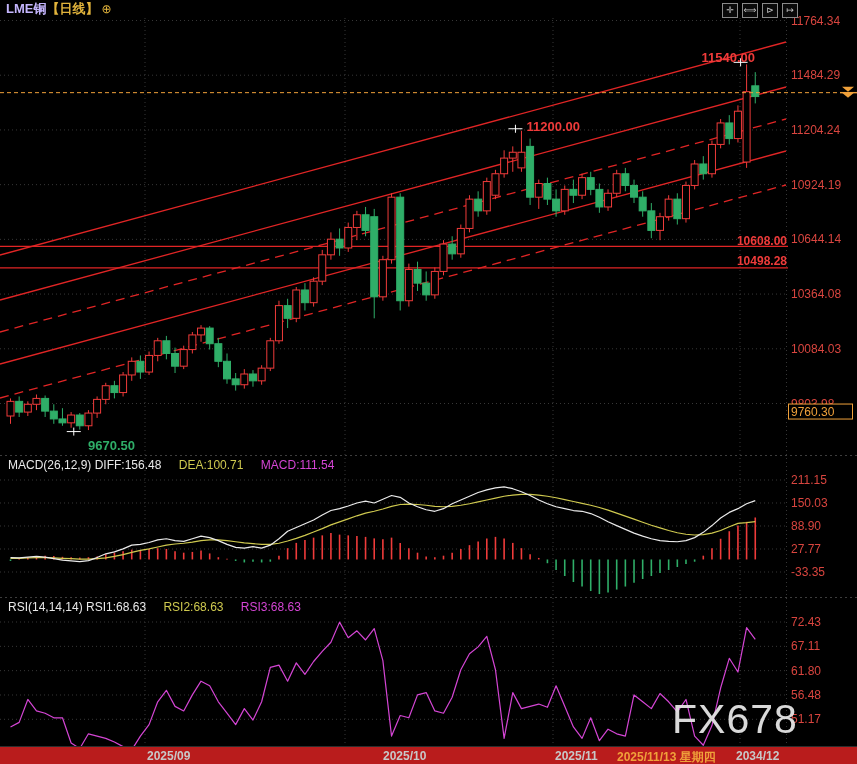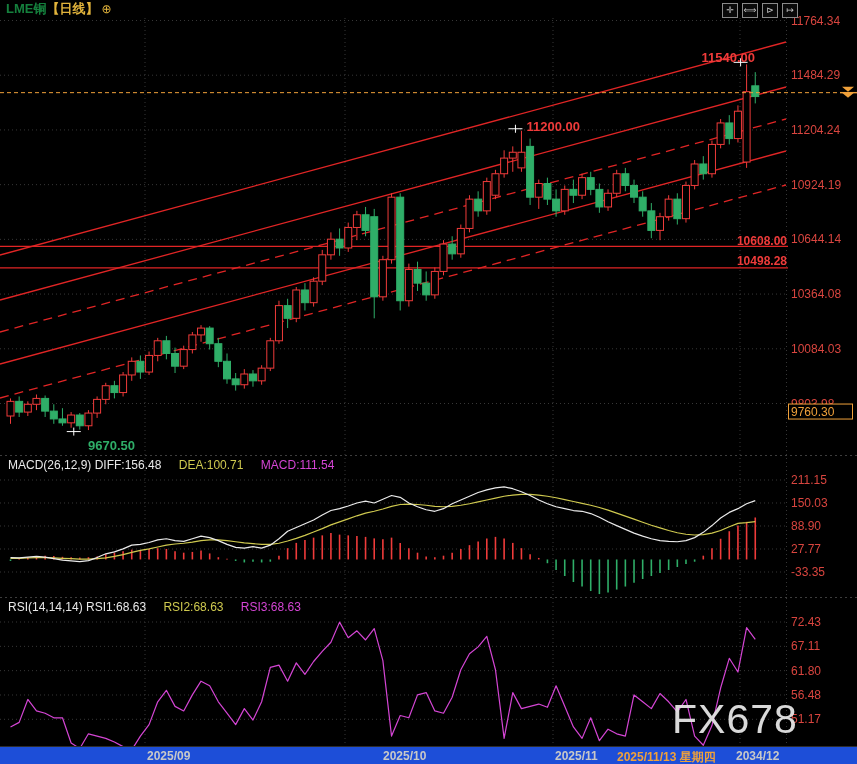--- a/index.html
+++ b/index.html
@@ -1,31 +1,31 @@
 <!DOCTYPE html>
 <html><head>
 <meta charset="utf-8">
 <style>
   html,body{margin:0;padding:0;background:#000;}
   body{width:857px;height:764px;overflow:hidden;font-family:"Liberation Sans",sans-serif;}
   .app{position:relative;width:857px;height:764px;background:#000;}
   #chart{position:absolute;left:0;top:0;}
   .titlebar{position:absolute;left:6px;top:0;height:16px;font-size:13px;font-weight:bold;white-space:nowrap;z-index:5;}
-  .titlebar .sym{color:#15803d;margin-top:18px;}
+  .titlebar .sym{color:#c4b5fd;margin-top:18px;}
   .titlebar .per{color:#e2b43c;margin-top:27px;}
   .titlebar .plus{color:#e2b43c;font-weight:normal;margin-left:3px;font-size:12px;}
   .toolbar{position:absolute;left:722px;top:3px;display:flex;gap:4px;z-index:5;}
   .toolbar .ic{width:14px;height:13px;border:1px solid #8a8a8a;color:#c5c5c5;font-size:9px;line-height:12px;text-align:center;background:#0a0a0a;cursor:pointer;}
   .hdr{position:absolute;left:8px;font-size:12px;white-space:nowrap;z-index:4;}
   .hdr .w{color:#e8e8e8;}
   .hdr .y{color:#cfc94f;margin-left:14px;}
   .hdr .m{color:#d445d4;margin-left:14px;}
   #hdr-macd{top:458px;}
   #hdr-rsi{top:600px;}
-  #xaxis{position:absolute;left:0;top:746px;width:857px;height:18px;background:#1d4ed8;border-top:1px solid #2d2d2d;z-index:4;}
+  #xaxis{position:absolute;left:0;top:746px;width:857px;height:18px;background:#b91c1c;border-top:1px solid #2d2d2d;z-index:4;}
   #xaxis span{position:absolute;top:2px;font-size:12px;font-weight:bold;white-space:nowrap;}
   .wm{position:absolute;left:672px;top:696px;font-size:41px;font-weight:normal;color:#e5e5e5;letter-spacing:1px;z-index:6;opacity:.95;}
 </style>
 </head>
 <body>
 
 <div class="app">
 
   <svg id="chart" width="857" height="764" viewBox="0 0 857 764">
       <line x1="0" y1="20.5" x2="786" y2="20.5" stroke="#373737" stroke-width="1" stroke-dasharray="1 3"></line>

